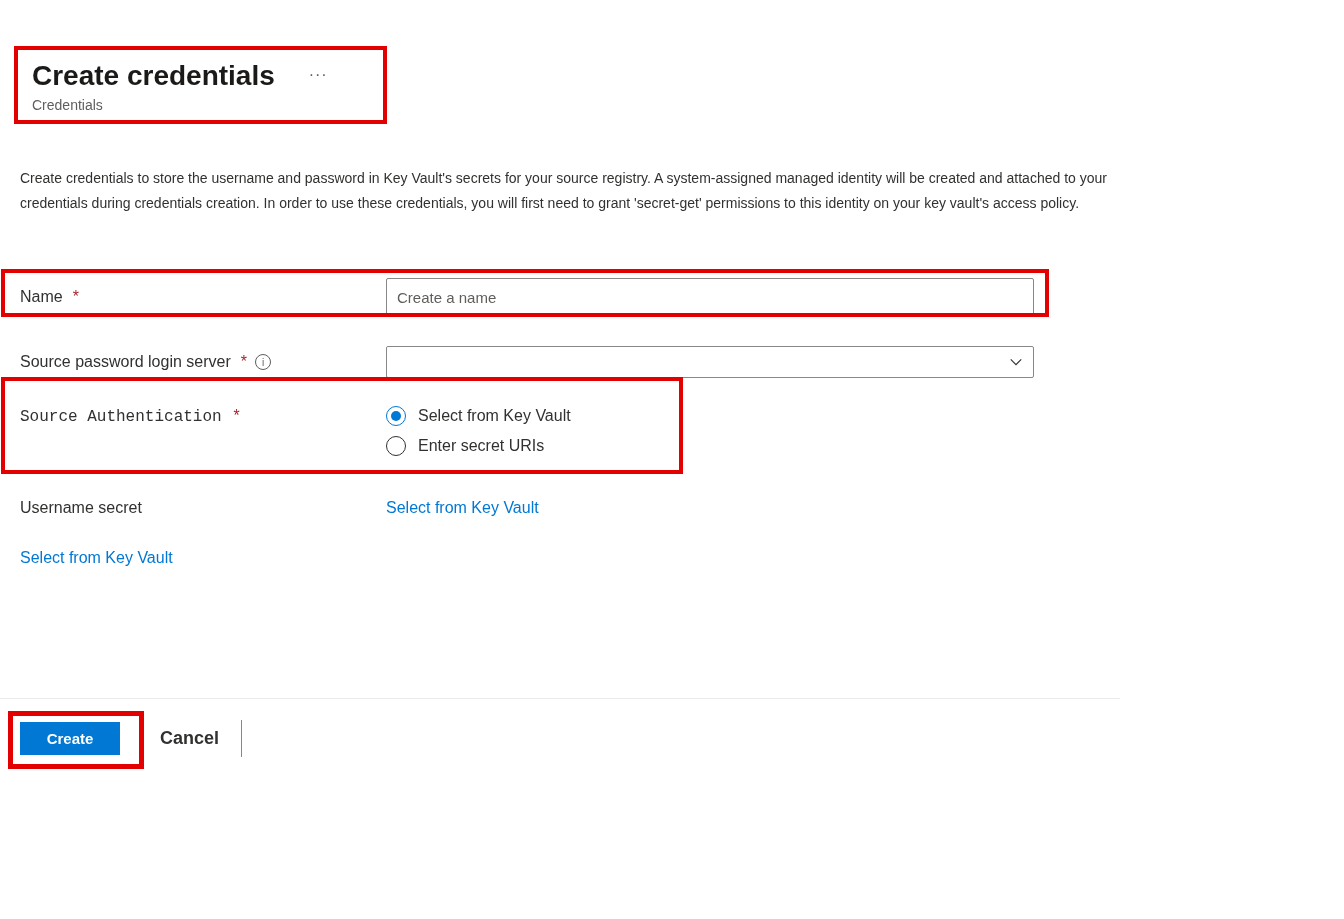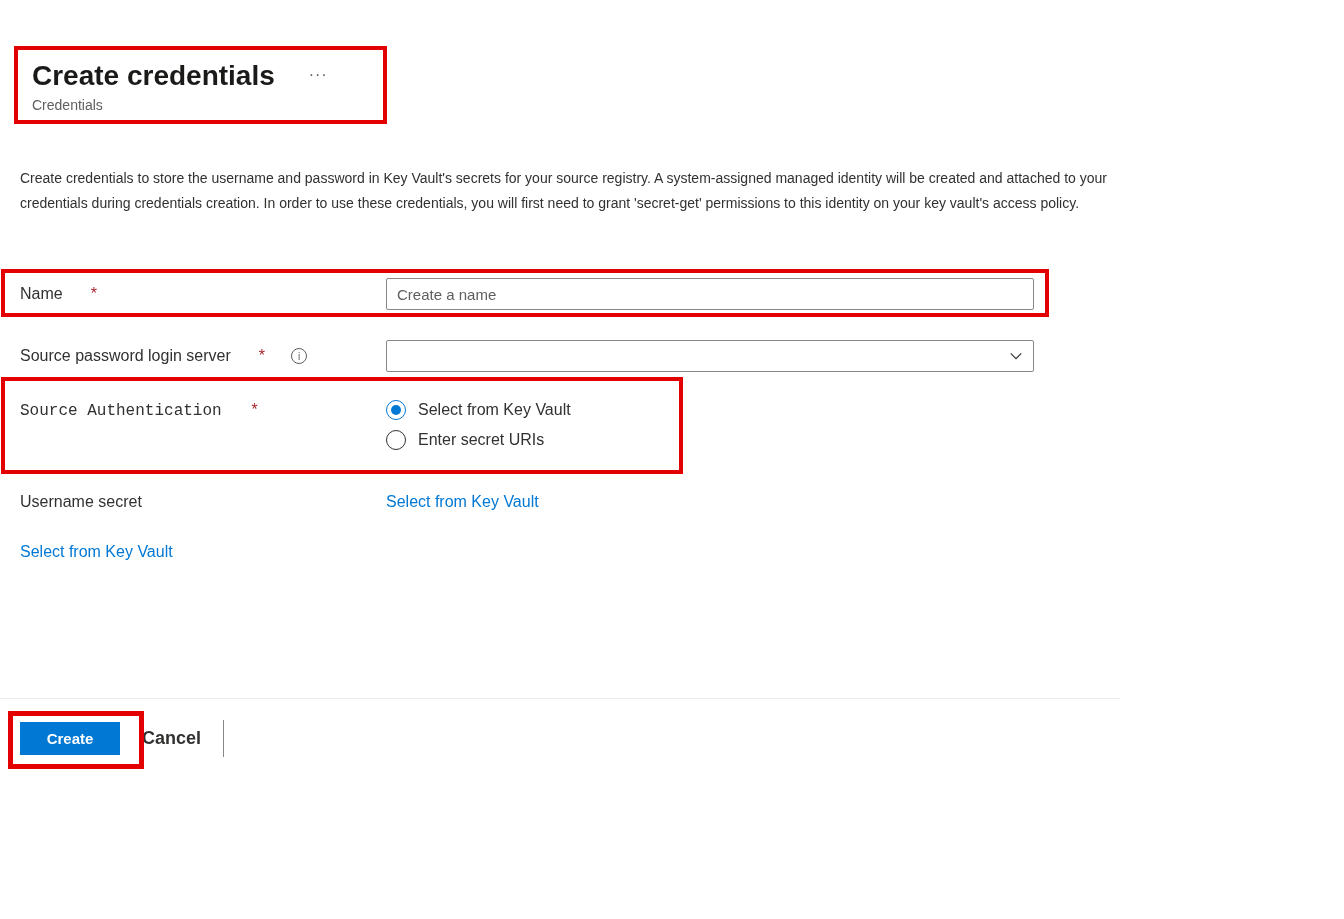--- a/index.html
+++ b/index.html
@@ -66,42 +66,42 @@
       align-items: center;
       padding: 8px 0 8px 18px;
       min-height: 44px;
     }
     .form-label {
       width: 366px;
       font-size: 16px;
       color: #323130;
       display: flex;
       align-items: center;
-      gap: 24px;
+      gap: 6px;
     }
     .required-star {
       color: #a4262c;
       margin-left: 4px;
     }
     .info-icon {
       display: inline-flex;
       width: 16px;
       height: 16px;
       border: 1px solid #605e5c;
       border-radius: 50%;
       align-items: center;
       justify-content: center;
       font-size: 10px;
       color: #605e5c;
       margin-left: 2px;
     }
     .text-input {
       flex: 1;
       max-width: 648px;
-      height: 32px;
+      height: 38px;
       border: 1px solid #8a8886;
       border-radius: 2px;
       padding: 0 10px;
       font-size: 15px;
       color: #323130;
       font-family: inherit;
     }
     .text-input::placeholder {
       color: #605e5c;
     }
@@ -187,20 +187,21 @@
       top: 698px;
       width: 1120px;
       height: 1px;
       background: #edebe9;
     }
     .footer {
       position: absolute;
       left: 20px;
       top: 720px;
       display: flex;
+      gap: 18px;
       align-items: center;
       justify-content: flex-end;
     }
     .btn-primary {
       background: #0078d4;
       color: #ffffff;
       border: none;
       font-size: 15px;
       font-weight: 600;
       padding: 8px 22px;

